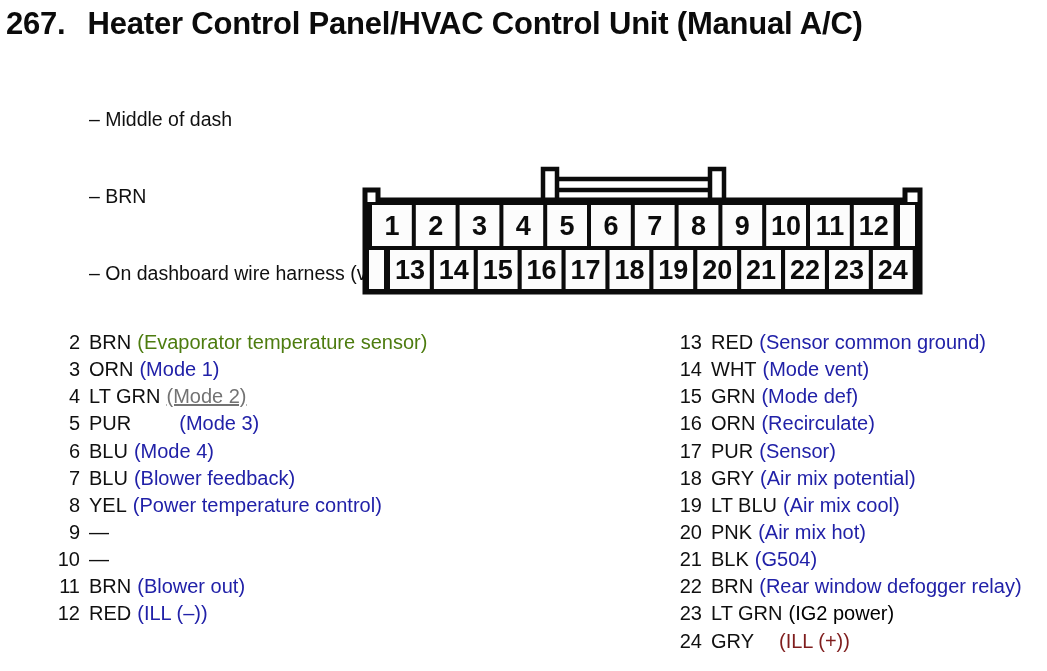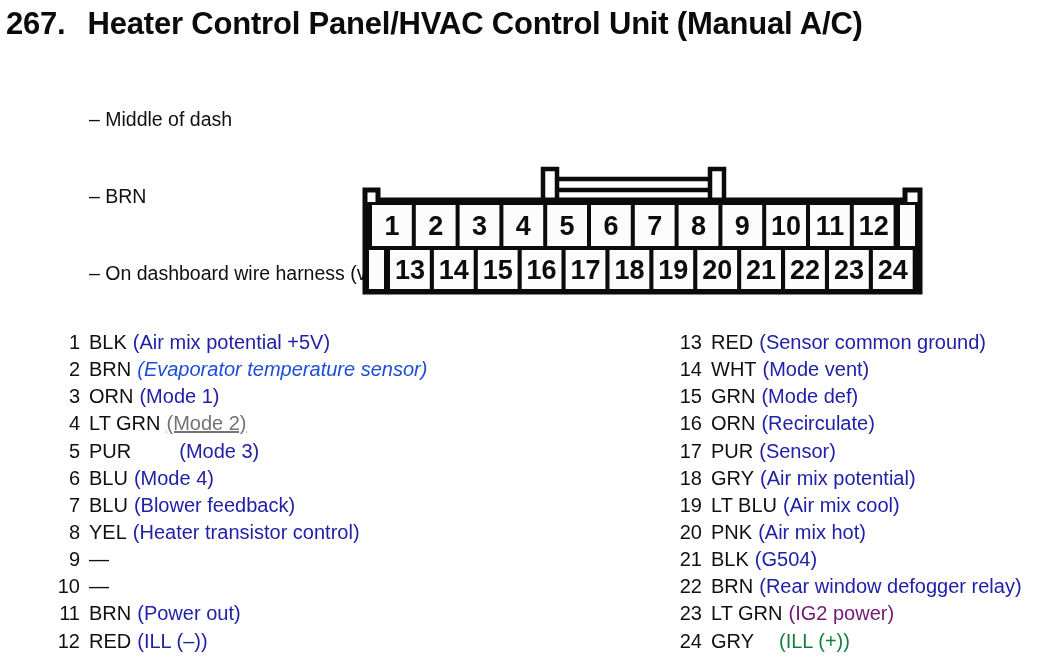--- a/index.html
+++ b/index.html
@@ -115,40 +115,39 @@
       <text x="359.2" y="116" text-anchor="middle">20</text>
       <text x="403.1" y="116" text-anchor="middle">21</text>
       <text x="447" y="116" text-anchor="middle">22</text>
       <text x="490.9" y="116" text-anchor="middle">23</text>
       <text x="534.8" y="116" text-anchor="middle">24</text>
     </g>
   </svg>
 </div>
 
 <div class="pin-col left">
-  <div class="pin-row"><span class="pin-num">1</span><span class="pin-color">BLK</span><span class="pin-func" style="color: rgb(33, 33, 168);">(Air mix potential +5V)</span></div>
-  <div class="pin-row"><span class="pin-num">2</span><span class="pin-color">BRN</span><span class="pin-func" style="color: #1d4ed8; font-style: italic;">(Evaporator temperature sensor)</span></div>
+  <div class="pin-row"><span class="pin-num">2</span><span class="pin-color">BRN</span><span class="pin-func" style="color: #4d7c0f;">(Evaporator temperature sensor)</span></div>
   <div class="pin-row"><span class="pin-num">3</span><span class="pin-color">ORN</span><span class="pin-func" style="color: rgb(33, 33, 168);">(Mode 1)</span></div>
   <div class="pin-row"><span class="pin-num">4</span><span class="pin-color">LT GRN</span><span class="pin-func" style="color: #737373; text-decoration: underline;">(Mode 2)</span></div>
   <div class="pin-row"><span class="pin-num">5</span><span class="pin-color">PUR</span><span class="pin-func" style="color: rgb(33, 33, 168); margin-left: 48px;">(Mode 3)</span></div>
   <div class="pin-row"><span class="pin-num">6</span><span class="pin-color">BLU</span><span class="pin-func" style="color: rgb(33, 33, 168);">(Mode 4)</span></div>
   <div class="pin-row"><span class="pin-num">7</span><span class="pin-color">BLU</span><span class="pin-func" style="color: rgb(33, 33, 168);">(Blower feedback)</span></div>
-  <div class="pin-row"><span class="pin-num">8</span><span class="pin-color">YEL</span><span class="pin-func" style="color: rgb(33, 33, 168);">(Heater transistor control)</span></div>
+  <div class="pin-row"><span class="pin-num">8</span><span class="pin-color">YEL</span><span class="pin-func" style="color: rgb(33, 33, 168);">(Power temperature control)</span></div>
   <div class="pin-row"><span class="pin-num">9</span><span class="pin-color">—</span><span class="pin-func" style="color: rgb(33, 33, 168);"></span></div>
   <div class="pin-row"><span class="pin-num">10</span><span class="pin-color">—</span><span class="pin-func" style="color: rgb(33, 33, 168);"></span></div>
-  <div class="pin-row"><span class="pin-num">11</span><span class="pin-color">BRN</span><span class="pin-func" style="color: rgb(33, 33, 168);">(Power out)</span></div>
+  <div class="pin-row"><span class="pin-num">11</span><span class="pin-color">BRN</span><span class="pin-func" style="color: rgb(33, 33, 168);">(Blower out)</span></div>
   <div class="pin-row"><span class="pin-num">12</span><span class="pin-color">RED</span><span class="pin-func" style="color: rgb(33, 33, 168);">(ILL (–))</span></div>
 </div>
 
 <div class="pin-col right">
   <div class="pin-row"><span class="pin-num">13</span><span class="pin-color">RED</span><span class="pin-func" style="color: rgb(33, 33, 168);">(Sensor common ground)</span></div>
   <div class="pin-row"><span class="pin-num">14</span><span class="pin-color">WHT</span><span class="pin-func" style="color: rgb(33, 33, 168);">(Mode vent)</span></div>
   <div class="pin-row"><span class="pin-num">15</span><span class="pin-color">GRN</span><span class="pin-func" style="color: rgb(33, 33, 168);">(Mode def)</span></div>
   <div class="pin-row"><span class="pin-num">16</span><span class="pin-color">ORN</span><span class="pin-func" style="color: rgb(33, 33, 168);">(Recirculate)</span></div>
   <div class="pin-row"><span class="pin-num">17</span><span class="pin-color">PUR</span><span class="pin-func" style="color: rgb(33, 33, 168);">(Sensor)</span></div>
   <div class="pin-row"><span class="pin-num">18</span><span class="pin-color">GRY</span><span class="pin-func" style="color: rgb(33, 33, 168);">(Air mix potential)</span></div>
   <div class="pin-row"><span class="pin-num">19</span><span class="pin-color">LT BLU</span><span class="pin-func" style="color: rgb(33, 33, 168);">(Air mix cool)</span></div>
   <div class="pin-row"><span class="pin-num">20</span><span class="pin-color">PNK</span><span class="pin-func" style="color: rgb(33, 33, 168);">(Air mix hot)</span></div>
   <div class="pin-row"><span class="pin-num">21</span><span class="pin-color">BLK</span><span class="pin-func" style="color: rgb(33, 33, 168);">(G504)</span></div>
   <div class="pin-row"><span class="pin-num">22</span><span class="pin-color">BRN</span><span class="pin-func" style="color: rgb(33, 33, 168);">(Rear window defogger relay)</span></div>
-  <div class="pin-row"><span class="pin-num">23</span><span class="pin-color">LT GRN</span><span class="pin-func" style="color: #701a75;">(IG2 power)</span></div>
-  <div class="pin-row"><span class="pin-num">24</span><span class="pin-color">GRY</span><span class="pin-func" style="color: #15803d; margin-left: 25px;">(ILL (+))</span></div>
+  <div class="pin-row"><span class="pin-num">23</span><span class="pin-color">LT GRN</span><span class="pin-func" style="color: #000000;">(IG2 power)</span></div>
+  <div class="pin-row"><span class="pin-num">24</span><span class="pin-color">GRY</span><span class="pin-func" style="color: #7f1d1d; margin-left: 25px;">(ILL (+))</span></div>
 </div>
 
 </body></html>

